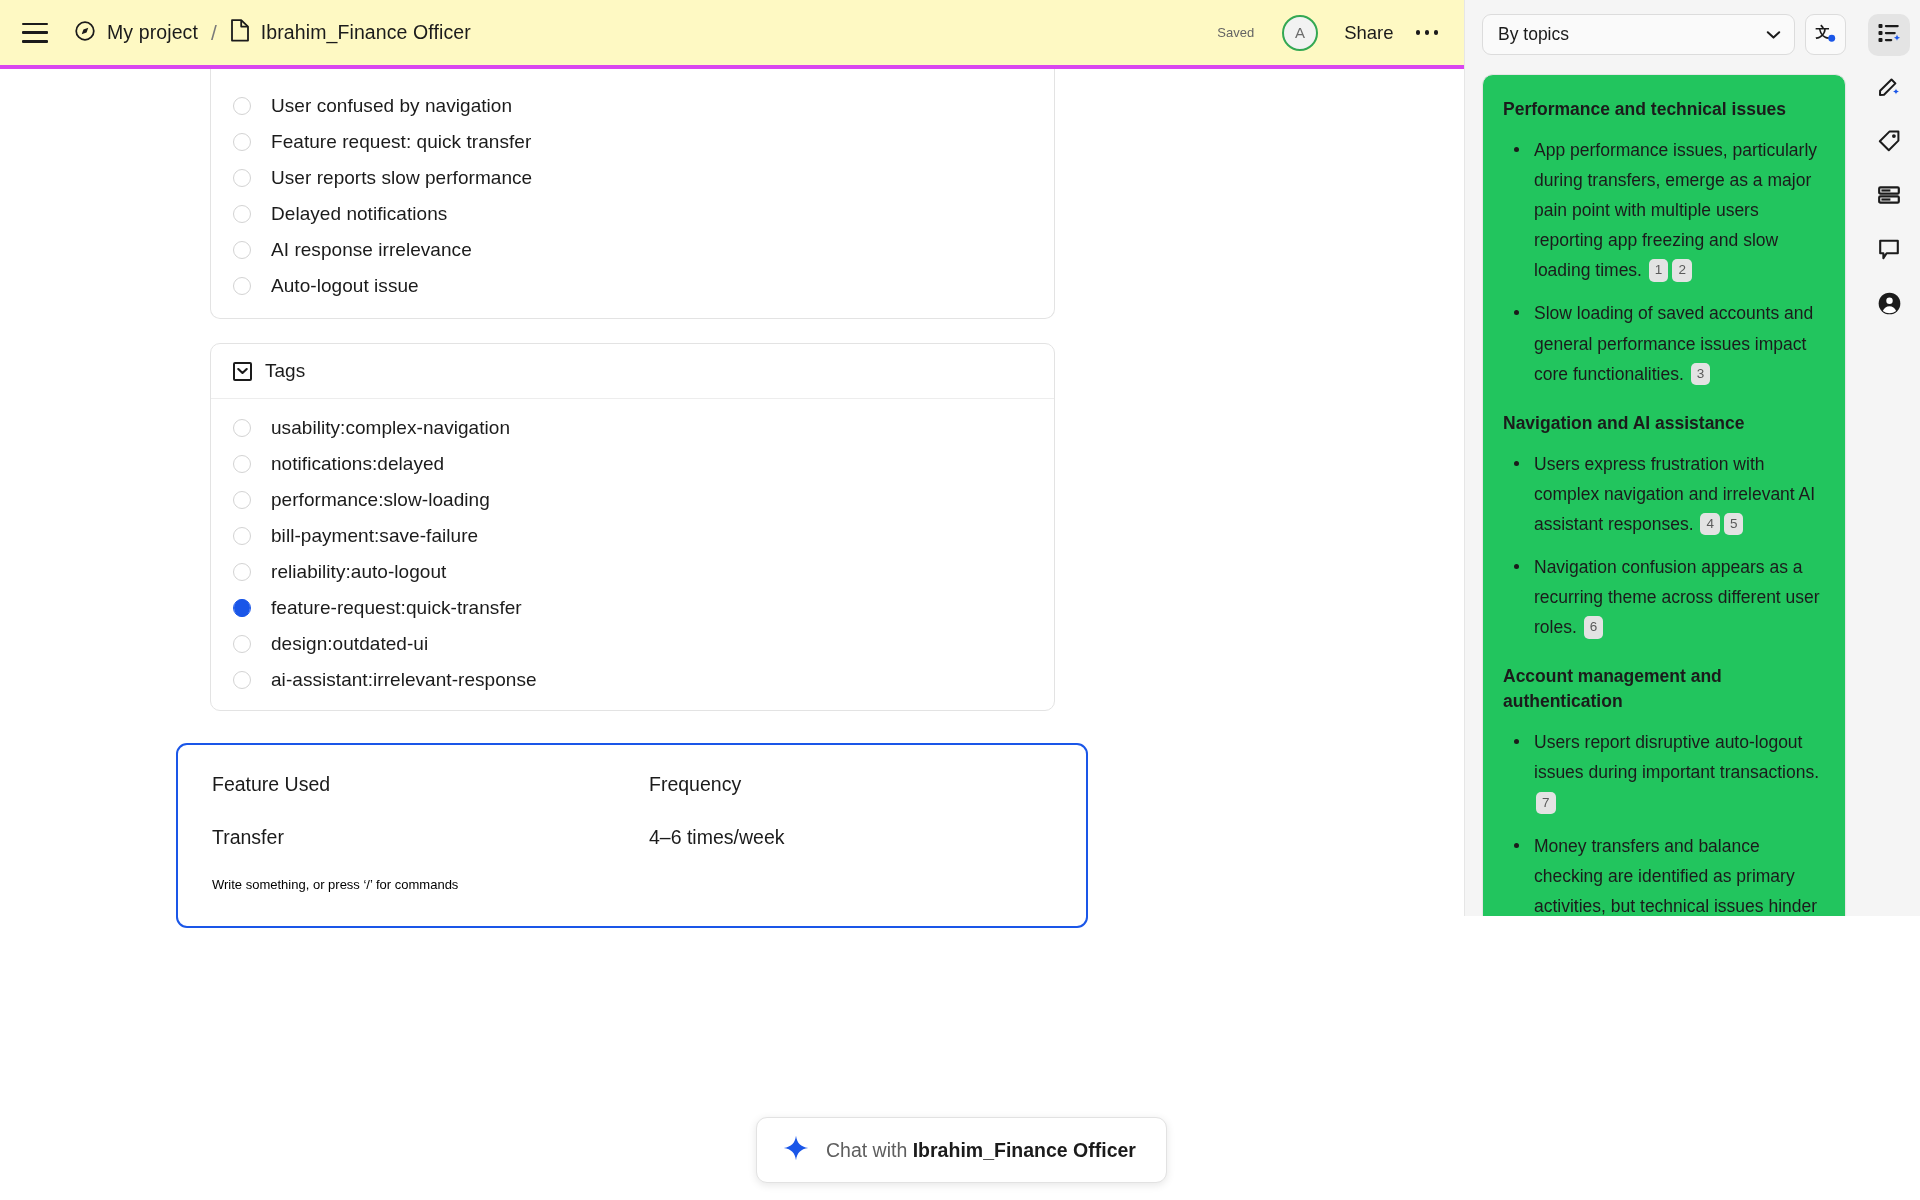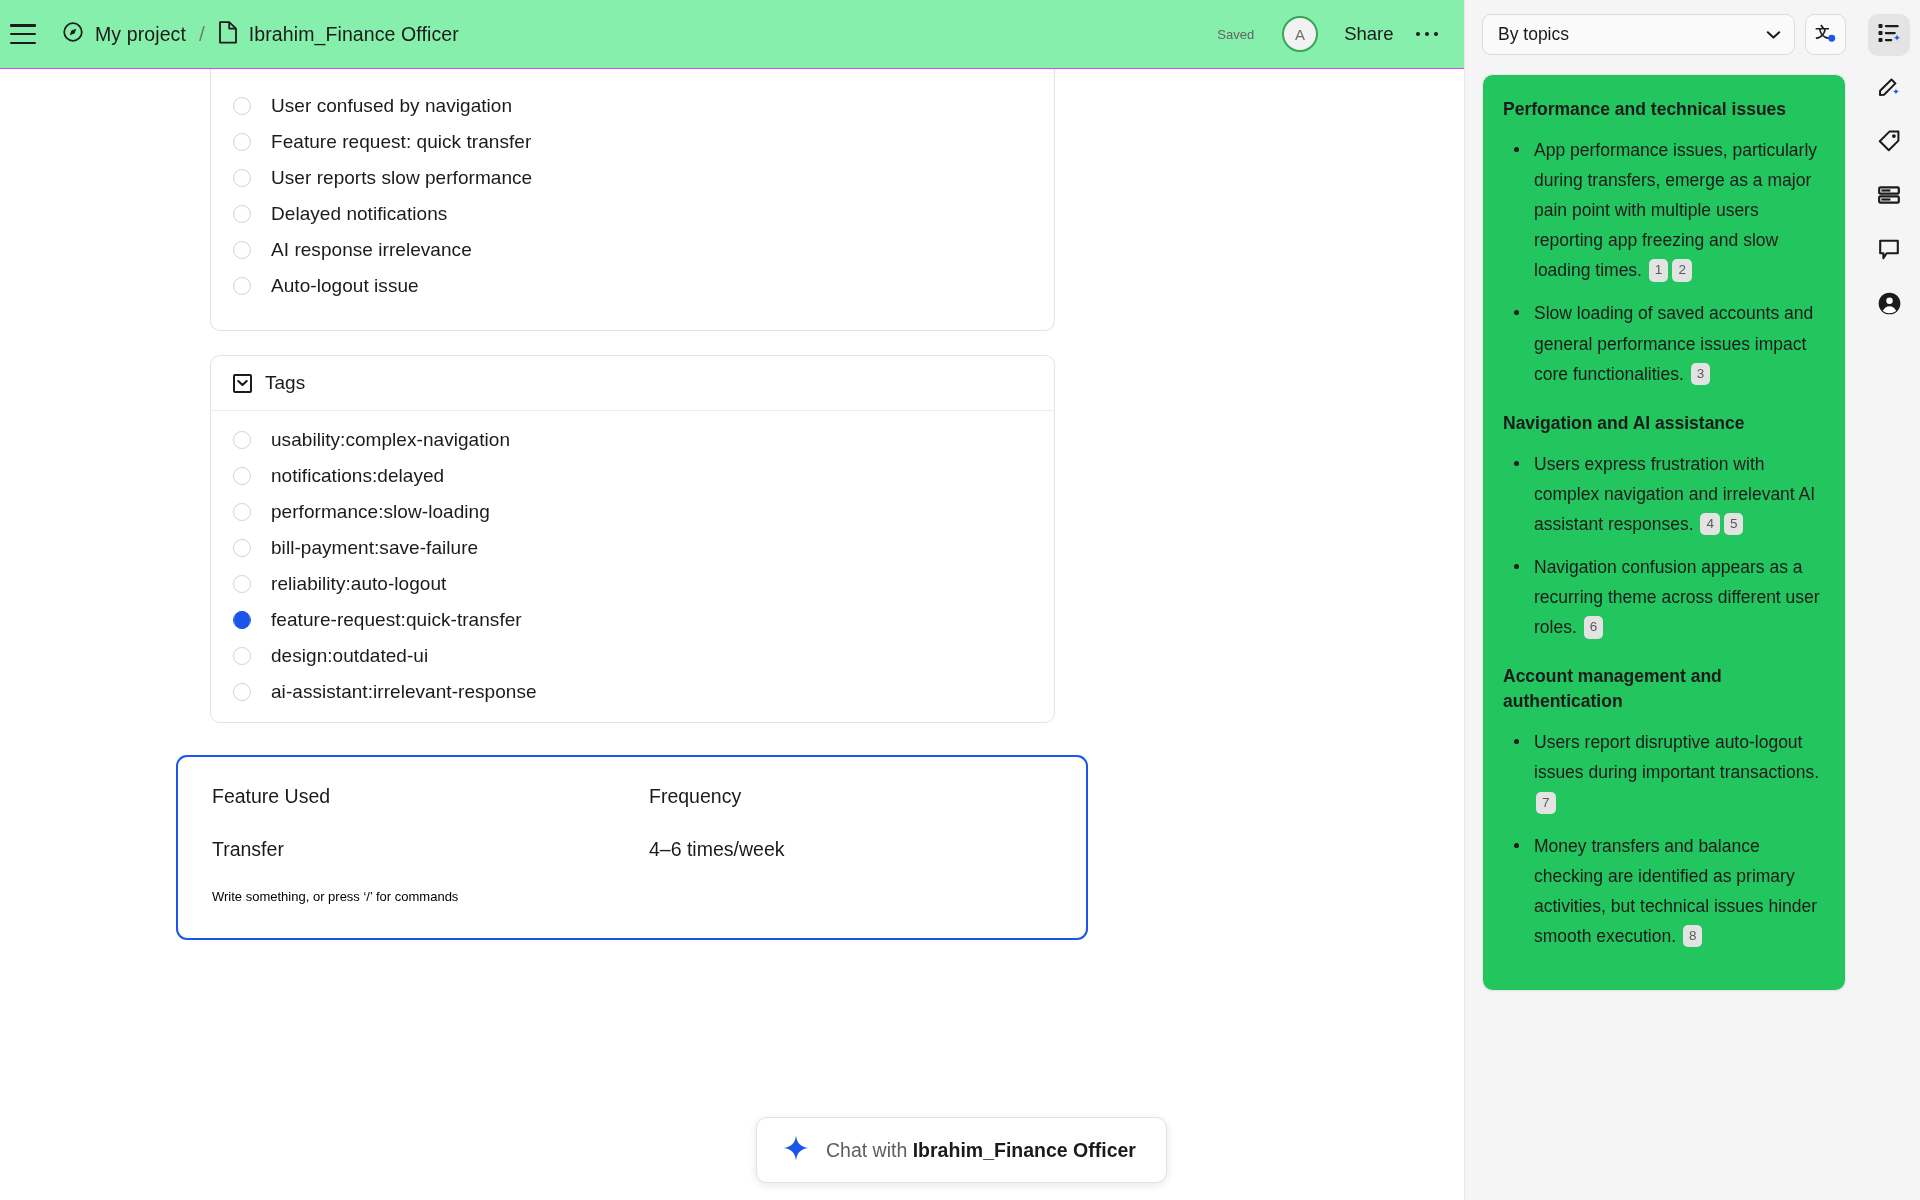--- a/index.html
+++ b/index.html
@@ -21,23 +21,23 @@
     display: flex;
     flex-direction: column;
   }
 
   
   .topbar {
     height: 69px;
     min-height: 69px;
     display: flex;
     align-items: center;
-    padding: 0 24px 0 10px;
-    background: #86efac;
-    border-bottom: 1px solid #d946ef;
+    padding: 0 24px 0 22px;
+    background: #fef9c3;
+    border-bottom: 4px solid #d946ef;
   }
   .hamburger {
     width: 26px; height: 20px;
     display: flex; flex-direction: column; justify-content: space-between;
     cursor: pointer; margin-right: 26px;
   }
   .hamburger span { display:block; height: 2.5px; background: #1b1b1b; border-radius: 1px; }
 
   .crumb { display: flex; align-items: center; gap: 11px; cursor: pointer; }
   .crumb-label { font-size: 19.5px; color: #1b1b1b; letter-spacing: .1px; }
@@ -76,21 +76,21 @@
     background: #fff;
     border: 1px solid #e3e3e3;
     border-radius: 10px;
   }
   .card.first {
     border-top: none;
     border-top-left-radius: 0;
     border-top-right-radius: 0;
     margin-top: 0;
     padding-top: 8px;
-    padding-bottom: 14px;
+    padding-bottom: 2px;
   }
   .card.tags { margin-top: 24px; }
 
   .card-head {
     display: flex; align-items: center; gap: 13px;
     padding: 16px 22px 16px 22px;
     border-bottom: 1px solid #ededed;
   }
   .collapse-box {
     width: 19px; height: 19px; border: 2.2px solid #1b1b1b;
@@ -144,21 +144,21 @@
     padding: 17px 30px 17px 26px;
     box-shadow: 0 2px 9px rgba(0,0,0,0.10);
     cursor: pointer;
   }
   .chat-text { font-size: 19.5px; color: #5e5e5e; }
   .chat-text b { color: #1b1b1b; font-weight: 700; }
 
   
   .right-pane {
     width: 456px;
-    height: 1200px;
+    height: 916px;
     background: #f5f5f5;
     display: flex;
     flex-direction: row;
     border-left: 1px solid #e6e6e6;
   }
   .right-main {
     flex: 1;
     padding: 14px 12px 0 17px;
     overflow: hidden;
   }

